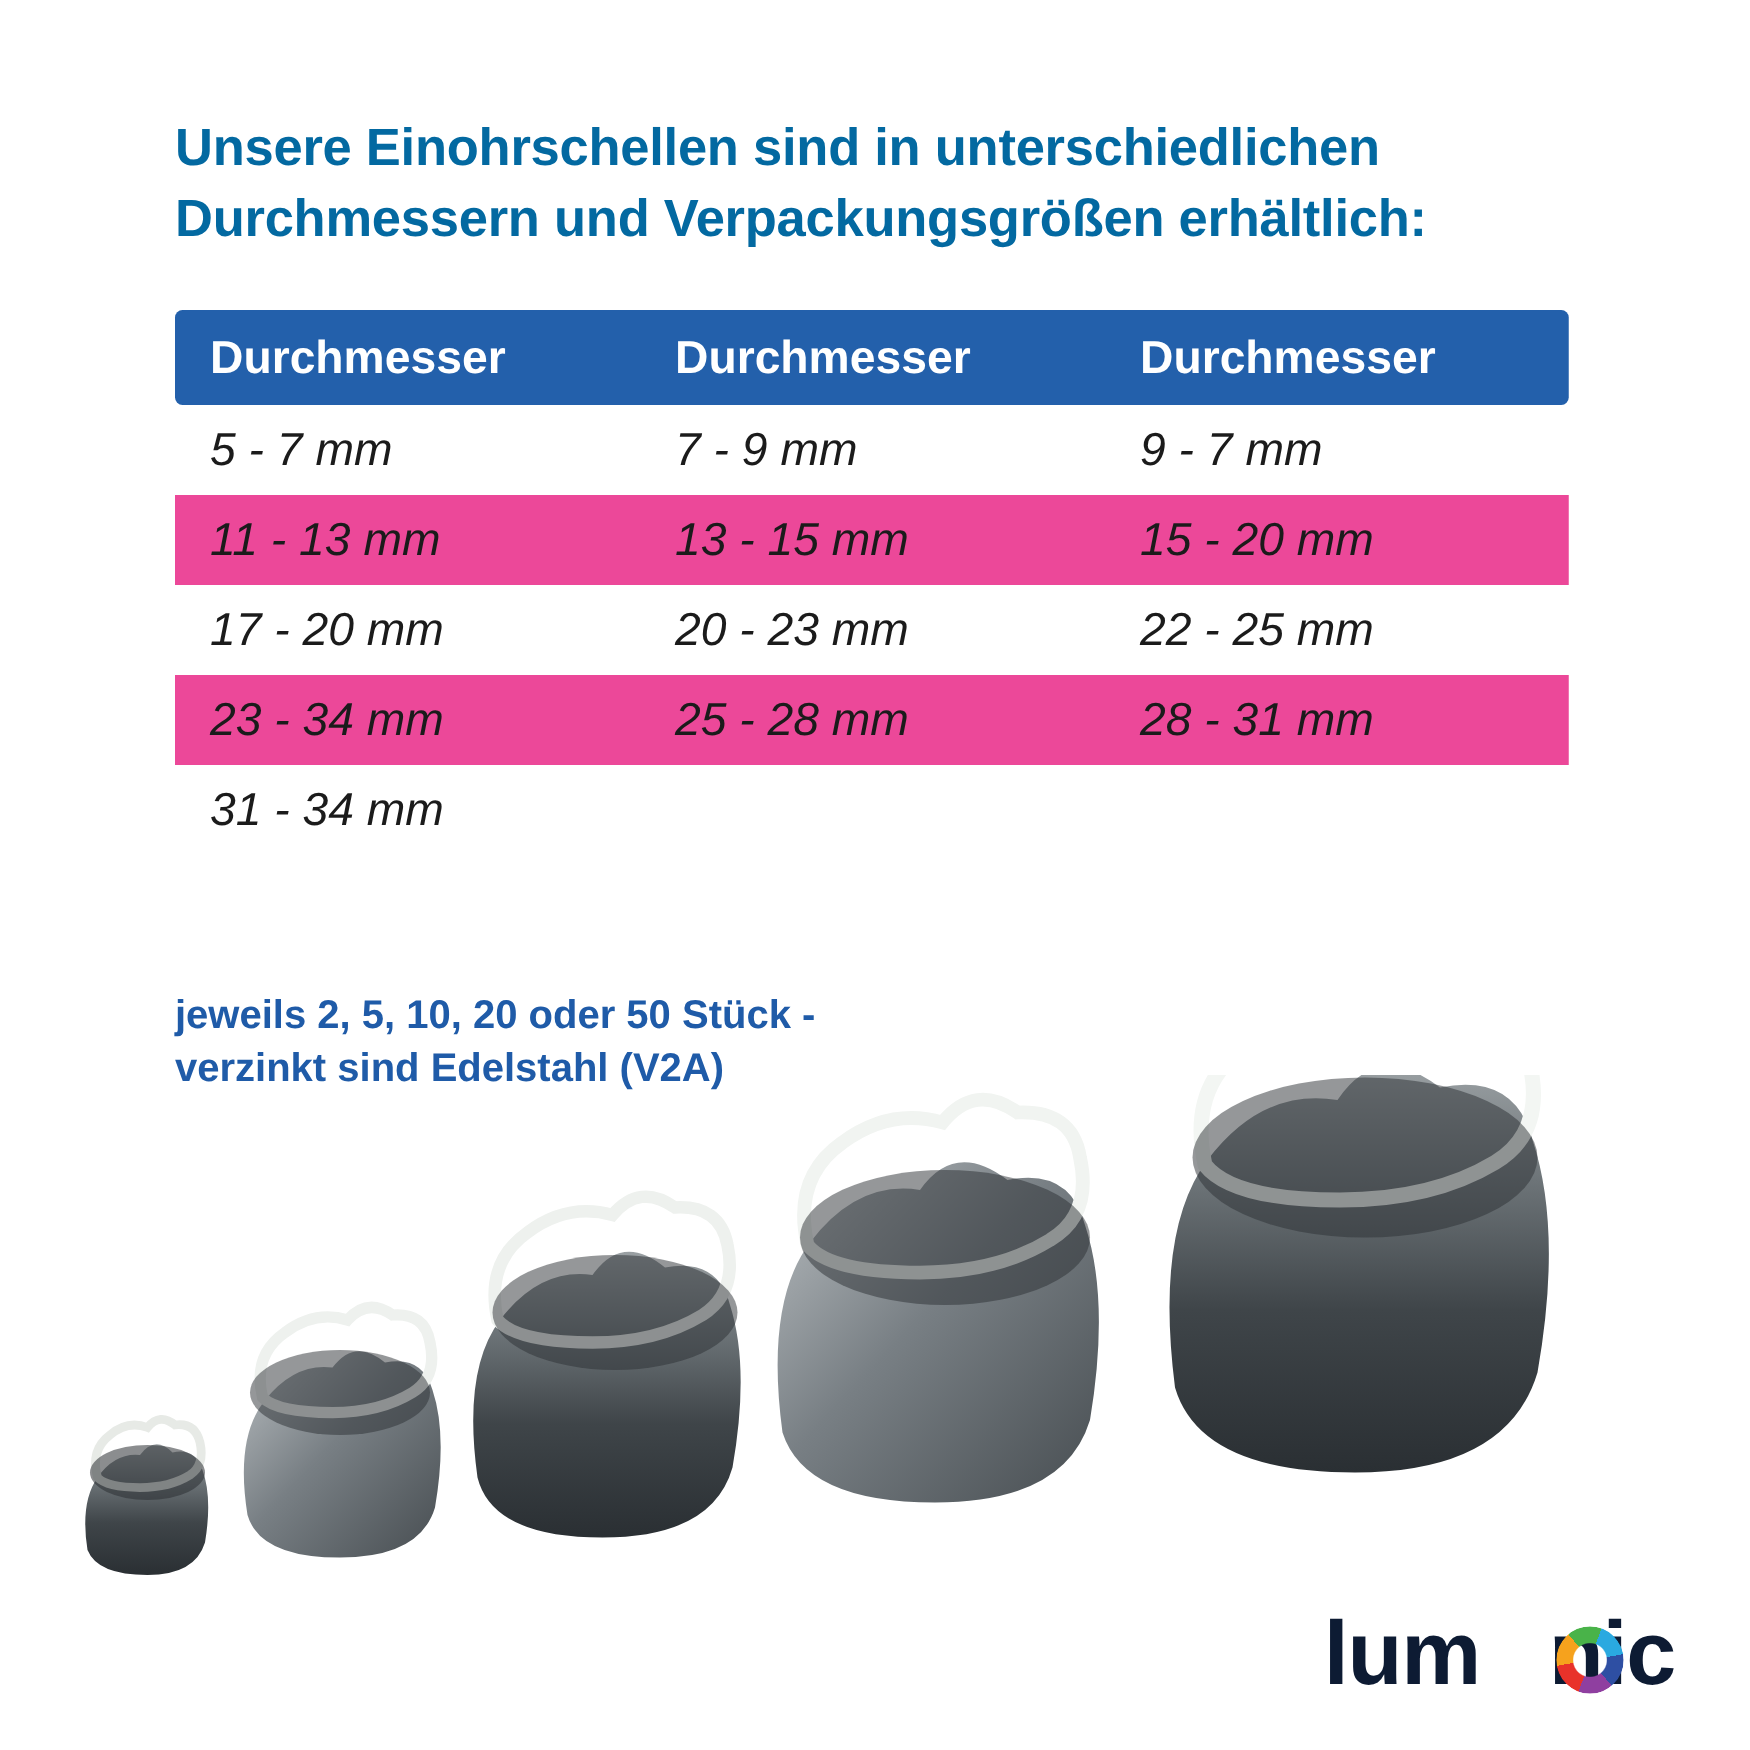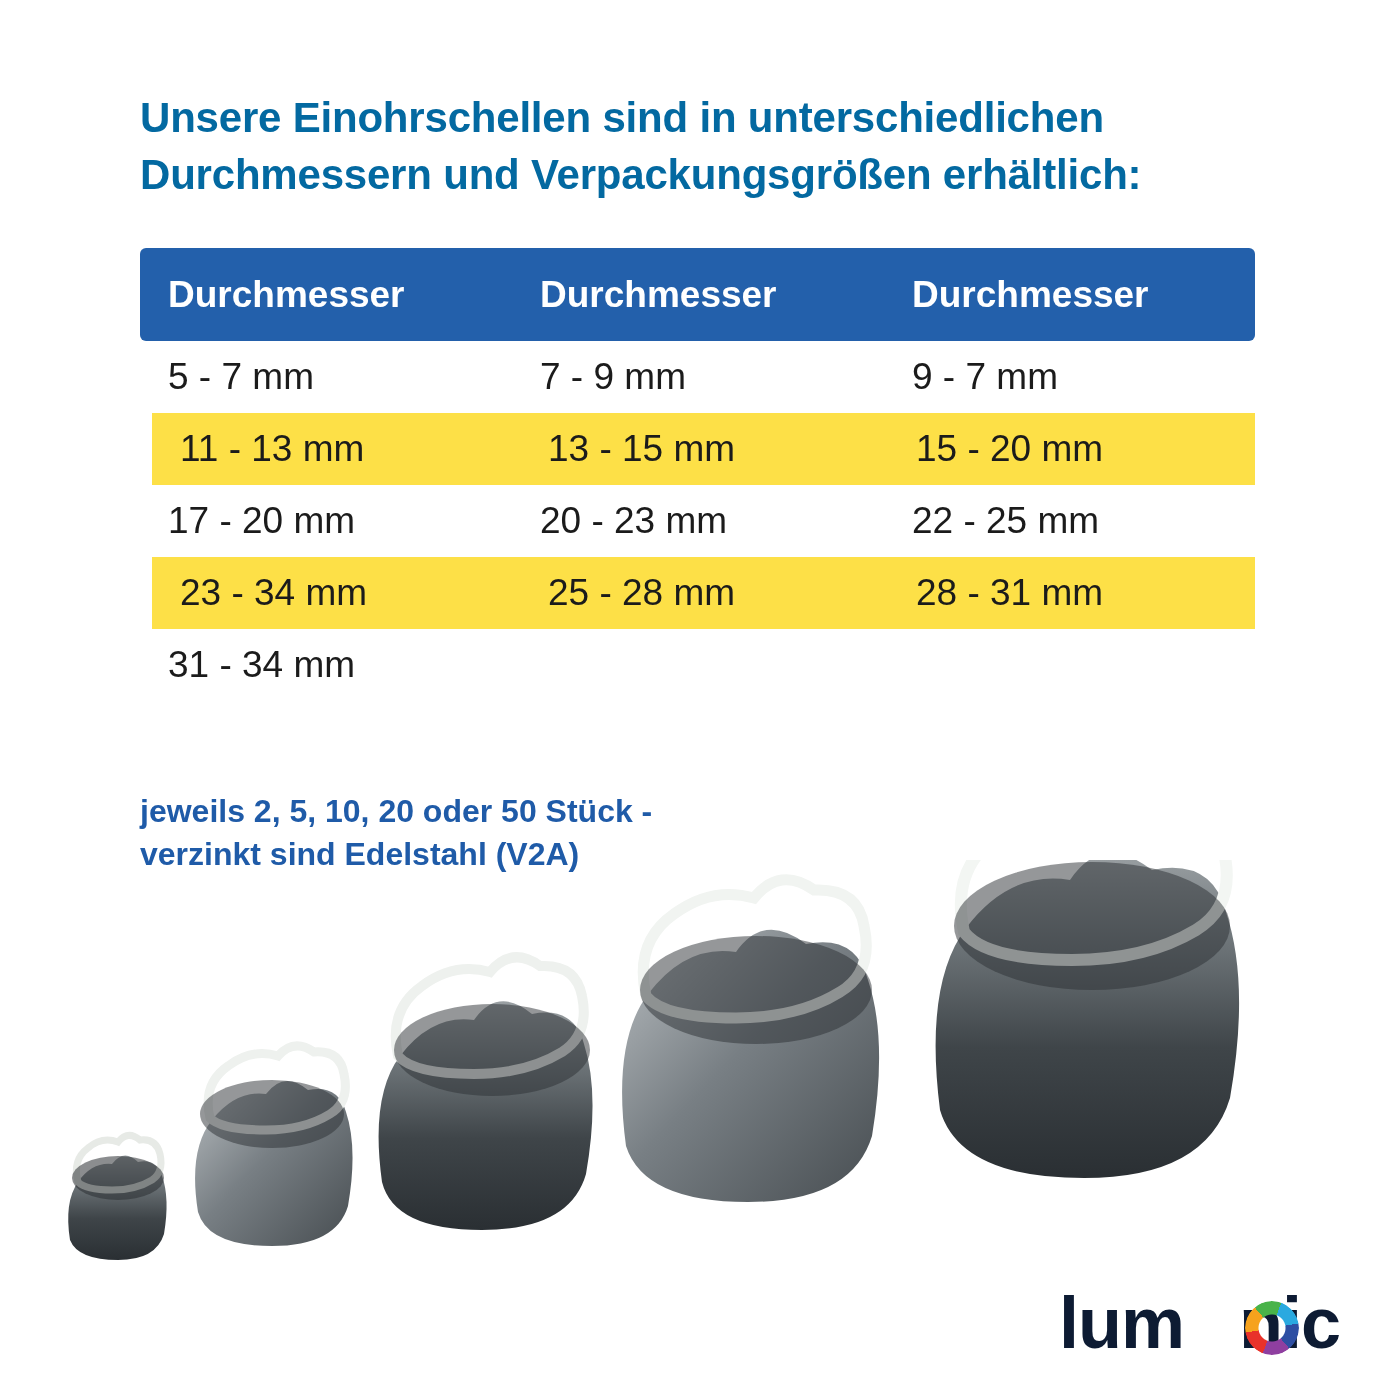--- a/index.html
+++ b/index.html
@@ -40,45 +40,45 @@
   .table {
     position: absolute;
     left: 140px;
     top: 248px;
     width: 1115px;
   }
   .table-head {
     display: flex;
     background: #2360ab;
     border-radius: 6px;
-    height: 93px;
+    height: 76px;
     align-items: center;
   }
   .table-head .cell {
     color: #ffffff;
     font-size: 37px;
     font-weight: bold;
     padding-left: 28px;
     box-sizing: border-box;
   }
   .row {
     display: flex;
     height: 72px;
     align-items: center;
   }
   .row.shade {
-    background: #fde047;
-    margin-left: 12px;
+    background: #ec4899;
   }
   .row .cell {
     color: #1b1b1b;
     font-size: 37px;
     padding-left: 28px;
     box-sizing: border-box;
     white-space: nowrap;
+    font-style: italic;
   }
   .cell.c1 { width: 372px; }
   .cell.c2 { width: 372px; }
   .cell.c3 { width: 371px; }
 
   
   .subhead {
     position: absolute;
     left: 140px;
     top: 790px;

